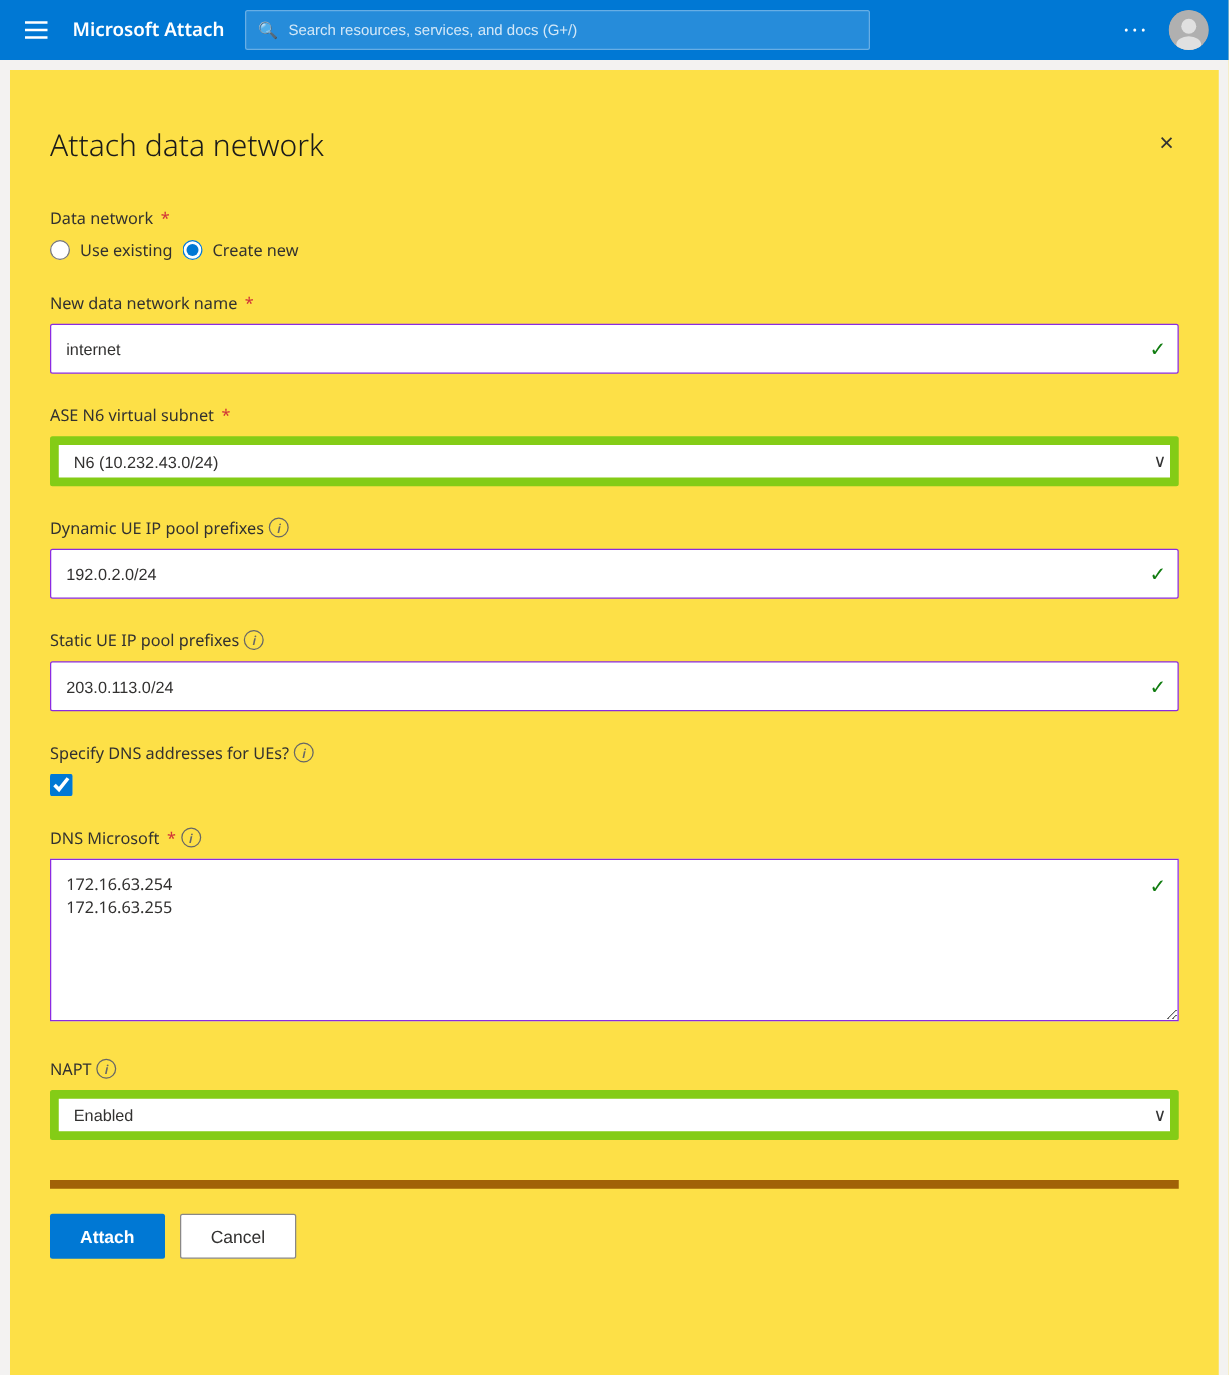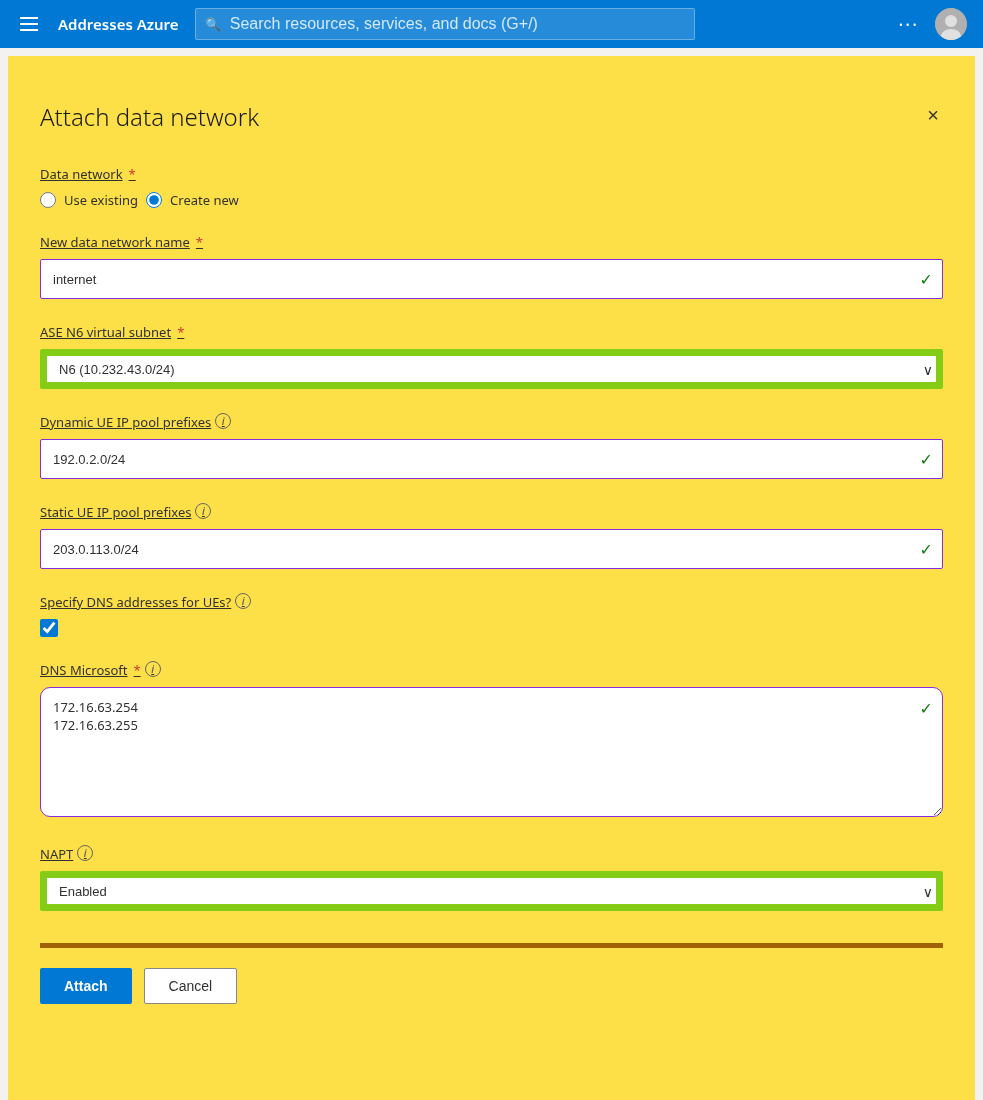--- a/index.html
+++ b/index.html
@@ -49,21 +49,21 @@
       display: flex;
       align-items: center;
       padding: 0 10px;
       gap: 8px;
     }
     .topbar-search input {
       background: transparent;
       border: none;
       outline: none;
       color: #0f172a;
-      font-size: 16px;
+      font-size: 12px;
       width: 100%;
     }
     .topbar-search input::placeholder { color: rgba(255,255,255,0.8); }
     .topbar-search-icon { color: rgba(255,255,255,0.8); font-size: 13px; }
     .topbar-right {
       margin-left: auto;
       display: flex;
       align-items: center;
       gap: 8px;
     }
@@ -119,26 +119,26 @@
       align-items: center;
       justify-content: center;
     }
 
     
     .form-section {
       margin-bottom: 24px;
     }
     .form-label {
       display: flex;
+      align-items: center;
       gap: 4px;
       margin-bottom: 8px;
       font-size: 13px;
       color: #323130;
       font-weight: 400;
-      text-decoration: underline;
     }
     .required-star {
       color: #d13438;
       margin-left: 2px;
     }
     .info-icon {
       display: inline-flex;
       align-items: center;
       justify-content: center;
       width: 16px;
@@ -233,21 +233,21 @@
       height: 18px;
       cursor: pointer;
       accent-color: #0078d4;
     }
 
     
     .textarea-input {
       width: 100%;
       min-height: 130px;
       border: 1px solid #8a2be2;
-      border-radius: 10px;
+      border-radius: 0;
       padding: 10px 36px 10px 12px;
       font-size: 13px;
       color: #323130;
       outline: none;
       resize: vertical;
       font-family: inherit;
       position: relative;
     }
     .textarea-wrapper {
       position: relative;
@@ -259,21 +259,21 @@
       color: #107c10;
       font-size: 16px;
     }
 
     
     .dialog-footer {
       display: flex;
       gap: 12px;
       margin-top: 32px;
       padding-top: 20px;
-      border-top: 5px solid #a16207;
+      border-top: 7px solid #a16207;
     }
     .btn-primary {
       background: #0078d4;
       color: white;
       border: none;
       border-radius: 2px;
       padding: 8px 24px;
       font-size: 14px;
       font-weight: 600;
       cursor: pointer;
@@ -292,21 +292,21 @@
   </style>
 </head>
 <body>
 
 <nav class="topbar">
   <div class="topbar-hamburger">
     <span></span>
       <span></span>
       <span></span>
   </div>
-  <span class="topbar-brand">Addresses Azure</span>
+  <span class="topbar-brand">Microsoft Attach</span>
   <div class="topbar-search">
     <span class="topbar-search-icon">🔍</span>
     <input type="text" placeholder="Search resources, services, and docs (G+/)" style="">
   </div>
   <div class="topbar-right">
     <span class="topbar-dots">···</span>
     <div class="topbar-avatar">
       <svg viewBox="0 0 32 32" xmlns="http://www.w3.org/2000/svg">
         <circle cx="16" cy="16" r="16" fill="#b0b0b0"></circle>
         <circle cx="16" cy="13" r="6" fill="#e0e0e0"></circle>

